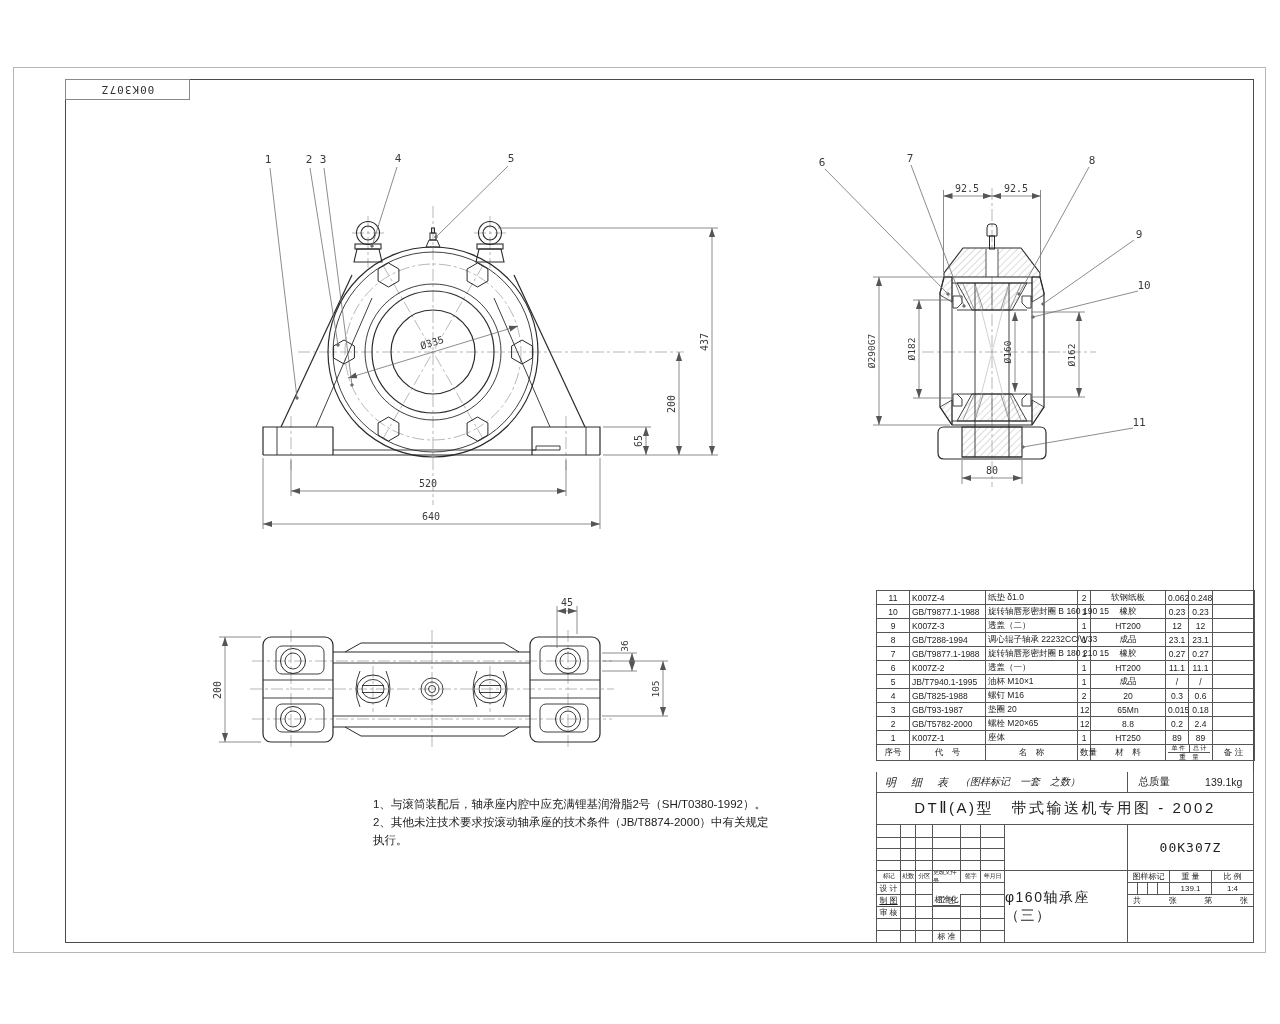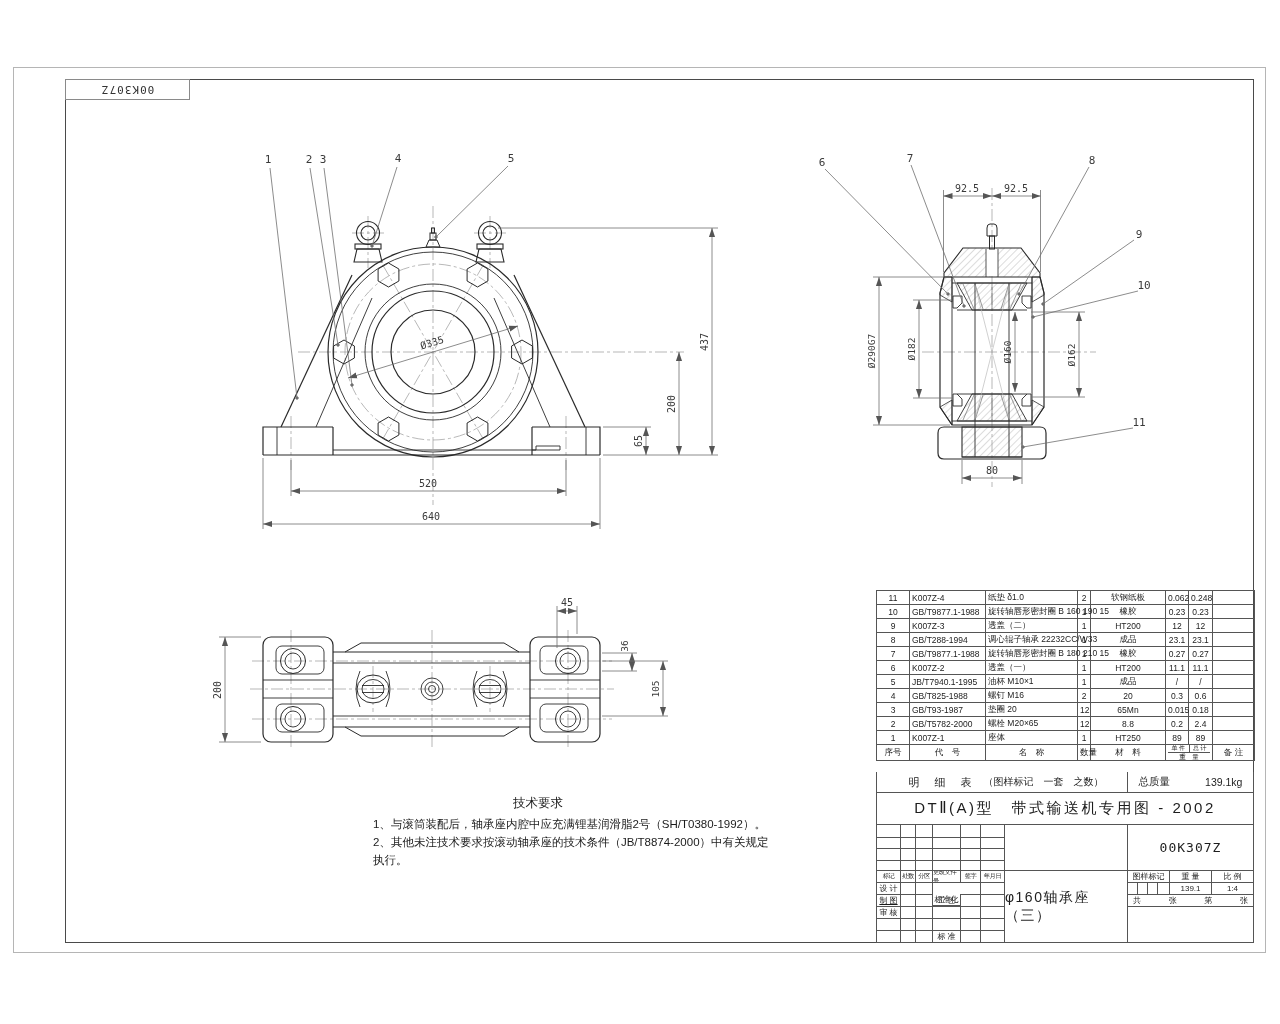--- a/index.html
+++ b/index.html
@@ -328,21 +328,20 @@
       <g font-size="10" text-anchor="middle">
         <text x="221" y="690" transform="rotate(-90 221 690)">200</text>
         <text x="567" y="606">45</text>
         <text x="628" y="646" transform="rotate(-90 628 646)" font-size="9.5">36</text>
         <text x="659" y="689" transform="rotate(-90 659 689)" font-size="9.5">105</text>
       </g>
     </g>
   </svg>
 
   <div class="tech">
-    <div class="tt">技术要求</div>
     <div class="tl">1、与滚筒装配后，轴承座内腔中应充满锂基润滑脂2号（SH/T0380-1992）。</div>
     <div class="tl">2、其他未注技术要求按滚动轴承座的技术条件（JB/T8874-2000）中有关规定</div>
     <div class="tl">执行。</div>
   </div>
 
   <table class="bom">
     <colgroup>
       <col style="width:33px">
         <col style="width:76px">
         <col style="width:92px">
@@ -476,21 +475,21 @@
           </div>
           <div class="wbot">重　量</div>
         </td>
         <td class="c">备 注</td>
       </tr>
     </tbody>
   </table>
 
   <div class="tblock">
 
-    <div class="tb-cell tb-left" style="left:0;top:0;width:252px;height:21px;justify-content:center;padding-left:8px;gap:10px;">
+    <div class="tb-cell tb-left" style="left:0;top:0;width:252px;height:21px;justify-content:flex-start;padding-left:8px;gap:10px;font-style:italic;">
       <span style="font-size:11px;letter-spacing:2px;">明　细　表</span>
       <span style="font-size:10px;">（图样标记　一套　之数）</span>
     </div>
     <div class="tb-cell" style="left:252px;top:0;width:126px;height:21px;gap:8px;text-align:center;">
       <span style="font-size:10.5px;">总质量</span>
       <span style="font-size:10.5px;margin-left:27px;">139.1kg</span>
     </div>
 
     <div class="tb-cell tb-left" style="left:0;top:21px;width:378px;height:32px;font-size:15px;letter-spacing:2.5px;">DTⅡ(A)型　带式输送机专用图 - 2002</div>
 

